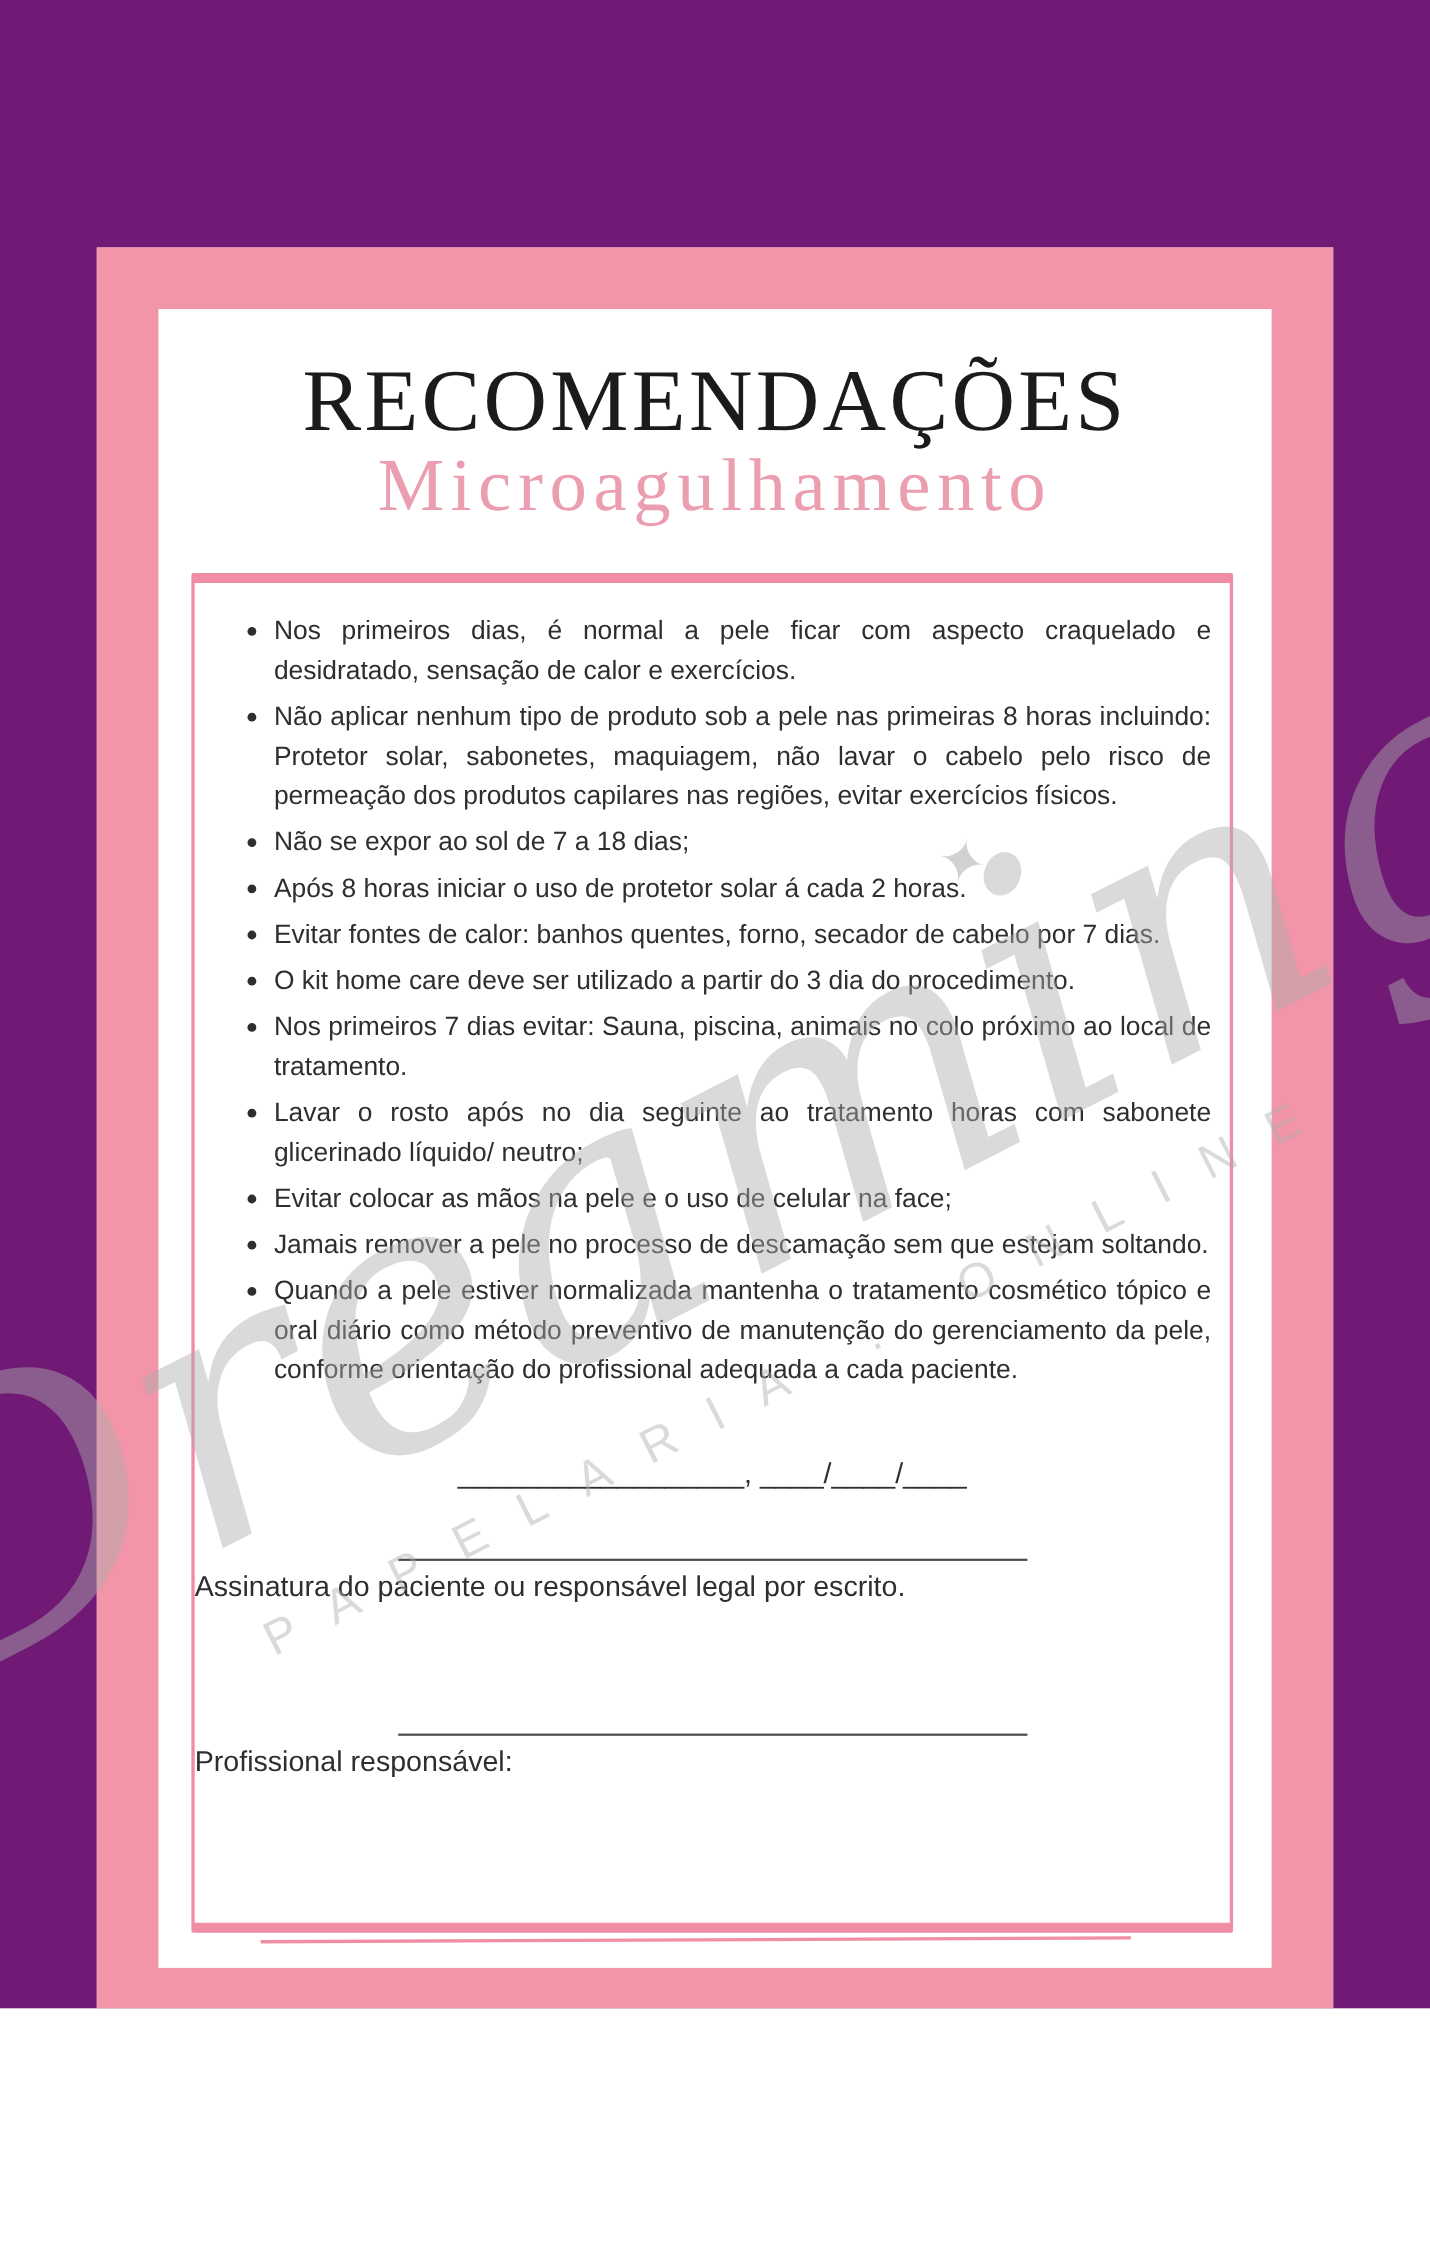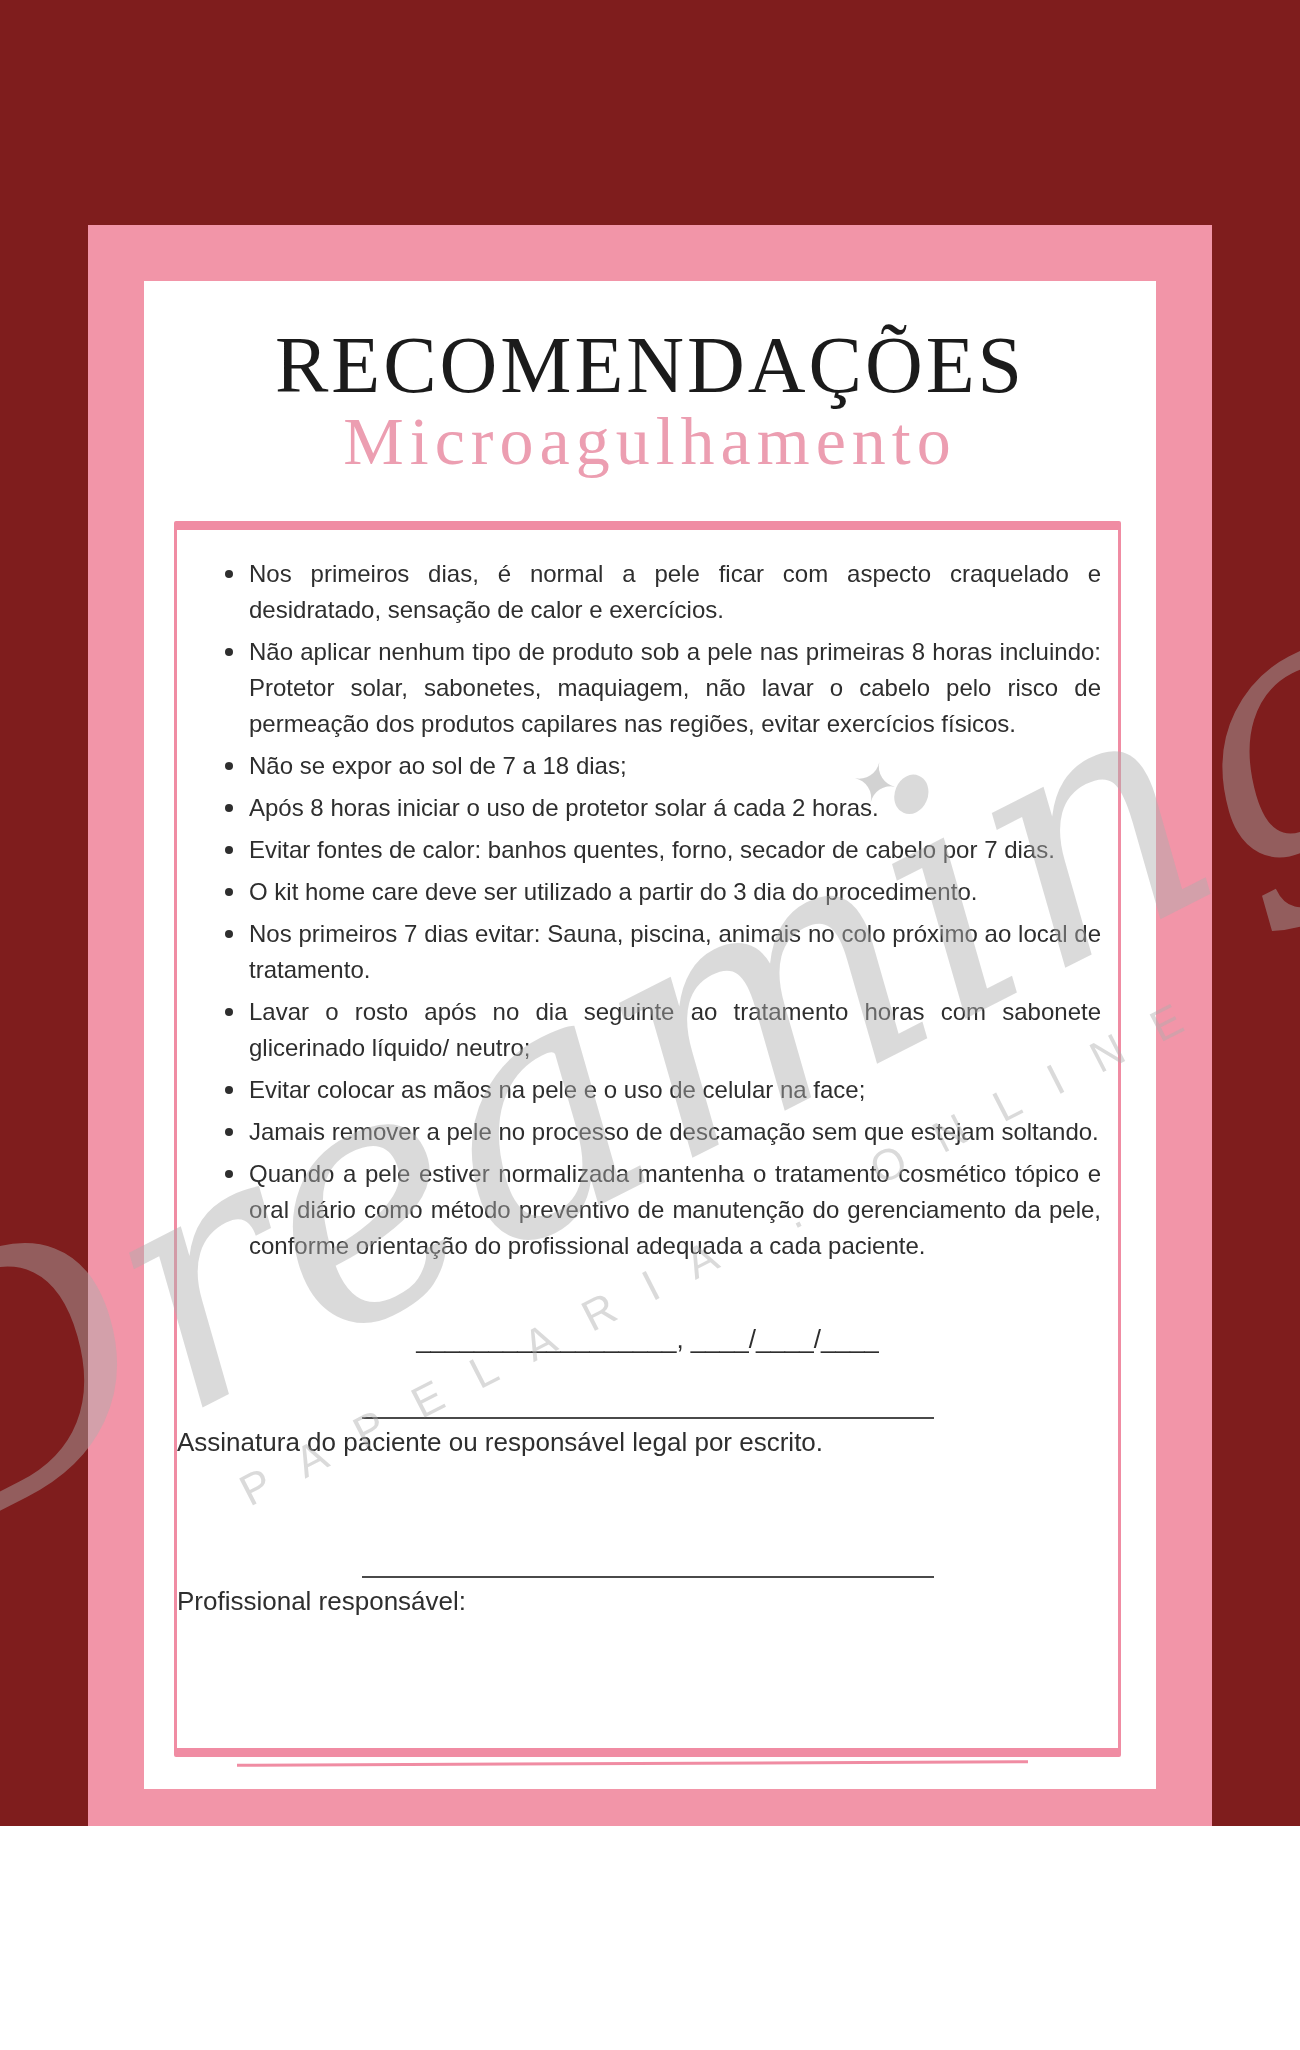--- a/index.html
+++ b/index.html
@@ -6,21 +6,21 @@
     --frame-pink:#F295A8;
     --box-border-pink:#F08CA3;
     --subtitle-pink:#EC9EB1;
     --text:#2E2E2E;
     --line:#4A4A4A;
   }
   *{margin:0;padding:0;box-sizing:border-box;}
   html,body{background:#ffffff;}
   body{font-family:"Liberation Sans",sans-serif;color:var(--text);}
   .page{
-    position:relative;width:1300px;height:1826px;background:#7f1d1d;overflow:hidden;
+    position:relative;width:1300px;height:1826px;background:#701a75;overflow:hidden;
   }
   
   .frame{
     position:absolute;left:88px;top:225px;width:1124px;height:1620px;
     border:56px solid var(--frame-pink);
     background:#ffffff;
   }
   .page-title{
     margin-top:44px;text-align:center;
     font-family:"Liberation Serif",serif;font-weight:400;

